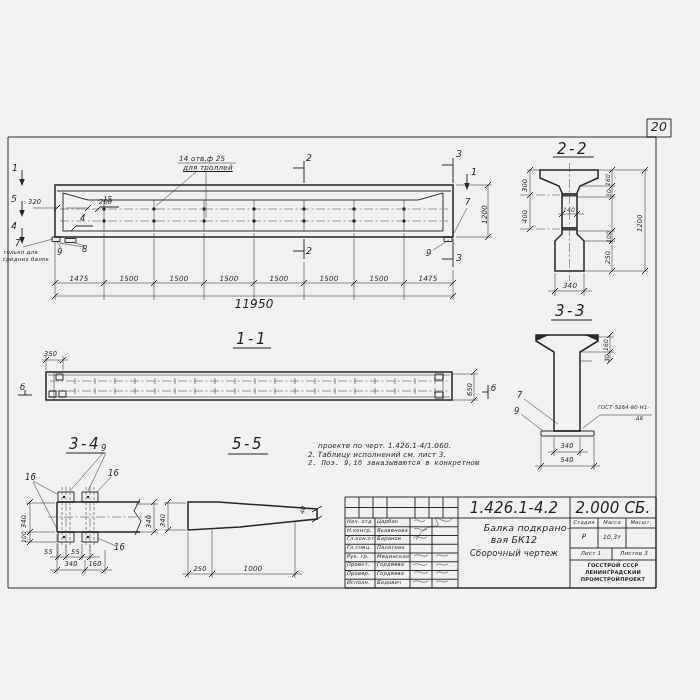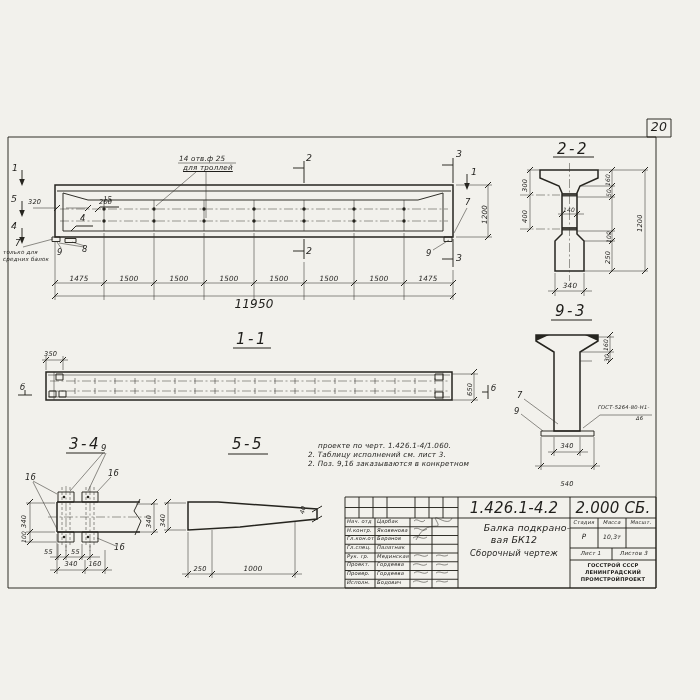--- a/index.html
+++ b/index.html
@@ -174,29 +174,29 @@
 <span class="lbl s65 rot" style="left:522px;top:192px;">300</span>
 <span class="lbl s65 rot" style="left:522px;top:223px;">400</span>
 <span class="lbl s6" style="left:563px;top:207px;">140</span>
 <span class="lbl s6 rot" style="left:605px;top:186px;">160</span>
 <span class="lbl s6 rot" style="left:606px;top:197px;">50</span>
 <span class="lbl s6 rot" style="left:606px;top:243px;">100</span>
 <span class="lbl s65 rot" style="left:605px;top:264px;">250</span>
 <span class="lbl s65 rot" style="left:637px;top:232px;">1200</span>
 <span class="lbl s7 c" style="left:570px;top:282px;">340</span>
 
-<span class="lbl s10 sp c" style="left:571px;top:304px;">9-3</span>
+<span class="lbl s10 sp c" style="left:571px;top:304px;">3-3</span>
 <span class="lbl s6 rot" style="left:603px;top:351px;">160</span>
 <span class="lbl s6 rot" style="left:604px;top:362px;">30</span>
 <span class="lbl s8" style="left:517px;top:391px;">7</span>
 <span class="lbl s8" style="left:514px;top:407px;">9</span>
 <span class="lbl s5" style="left:598px;top:405px;">ГОСТ-5264-80-Н1-</span>
 <span class="lbl s5" style="left:636px;top:416px;">Δ6</span>
 <span class="lbl s65 c" style="left:567px;top:443px;">340</span>
-<span class="lbl s65 c" style="left:567px;top:481px;">540</span>
+<span class="lbl s65 c" style="left:567px;top:457px;">540</span>
 
 <span class="lbl s10 sp c" style="left:252px;top:332px;">1-1</span>
 <span class="lbl s65" style="left:44px;top:351px;">350</span>
 <span class="lbl s65 rot" style="left:467px;top:396px;">650</span>
 <span class="lbl s8" style="left:20px;top:383px;">б</span>
 <span class="lbl s8" style="left:491px;top:384px;">б</span>
 
 <span class="lbl s10 sp c" style="left:85px;top:437px;">3-4</span>
 <span class="lbl s8" style="left:101px;top:444px;">9</span>
 <span class="lbl s8" style="left:25px;top:473px;">16</span>
@@ -210,21 +210,21 @@
 <span class="lbl s65 c" style="left:95px;top:561px;">160</span>
 <span class="lbl s65 rot" style="left:146px;top:528px;">340</span>
 
 <span class="lbl s10 sp c" style="left:248px;top:437px;">5-5</span>
 <span class="lbl s65 rot" style="left:160px;top:527px;">340</span>
 <span class="lbl s6 rot75" style="left:299px;top:513px;">40</span>
 <span class="lbl s65 c" style="left:200px;top:566px;">250</span>
 <span class="lbl s7 c" style="left:253px;top:565px;">1000</span>
 
 <span class="lbl s7" style="left:308px;top:451px;">2. Таблицу исполнений см. лист 3.</span>
-<span class="lbl s7" style="left:308px;top:460px;">2. Поз. 9,16 заказываются в конкретном</span>
+<span class="lbl s7" style="left:308px;top:460px;font-family:Liberation Mono, monospace;">2. Поз. 9,16 заказываются в конкретном</span>
 <span class="lbl s7" style="left:318px;top:442px;">проекте по черт. 1.426.1-4/1.060.</span>
 
 <span class="lbl s10 c" style="left:514px;top:501px;">1.426.1-4.2</span>
 <span class="lbl s10 c" style="left:613px;top:501px;">2.000 СБ.</span>
 
 <span class="lbl s5" style="left:347px;top:519px;">Нач. отд</span>
 <span class="lbl s5" style="left:377px;top:519px;">Царбак</span>
 <span class="lbl s5" style="left:347px;top:528px;">Н.контр.</span>
 <span class="lbl s5" style="left:377px;top:528px;">Яковенова</span>
 <span class="lbl s5" style="left:347px;top:536px;">Гл.кон.от</span>

